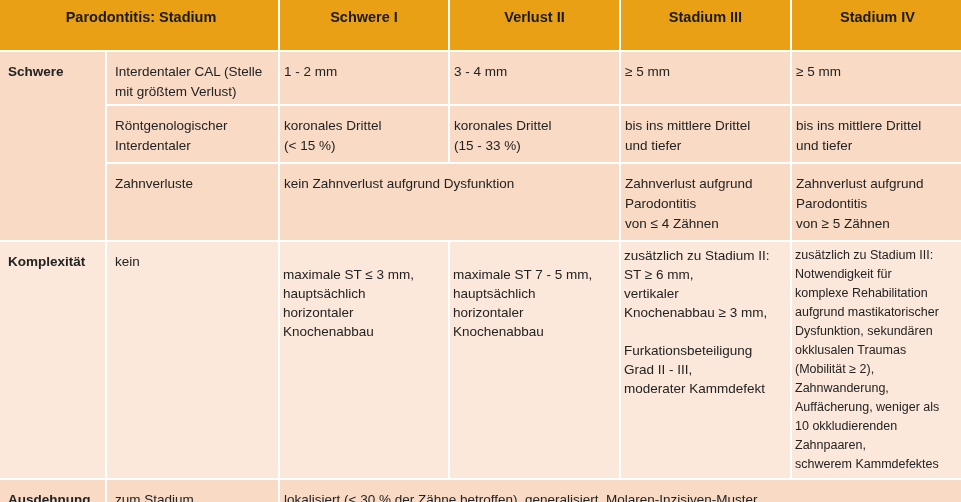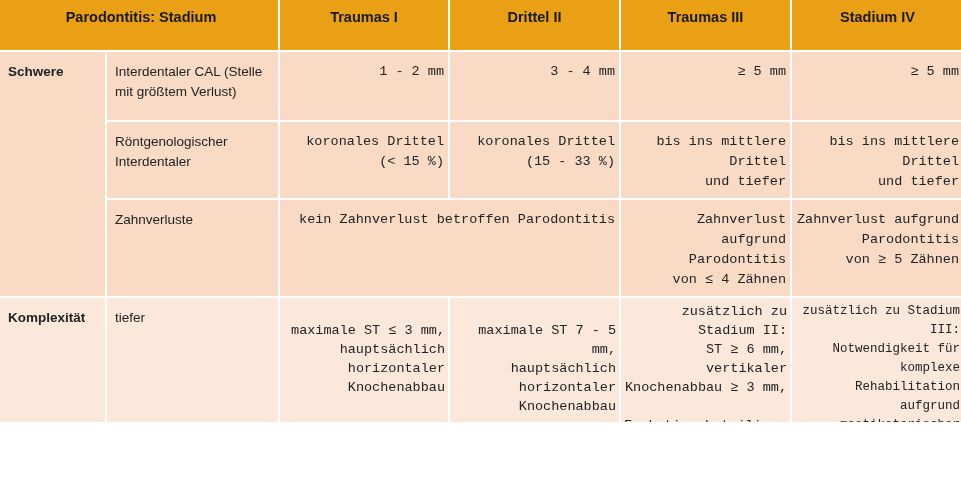--- a/index.html
+++ b/index.html
@@ -10,21 +10,21 @@
     --text: #232323;
   }
   * { margin: 0; padding: 0; box-sizing: border-box; }
   html, body { background: #fff; }
   body {
     font-family: "Liberation Sans", "DejaVu Sans", sans-serif;
     color: var(--text);
   }
   .wrap {
     width: 961px;
-    height: 422px;
+    height: 502px;
     overflow: hidden;
     position: relative;
   }
   table {
     table-layout: fixed;
     border-collapse: collapse;
     width: 965px;
     height: 506px;
     margin: -2px; 
   }
@@ -61,23 +61,23 @@
   tr.row-toothloss { height: 65px; }
   tr.row-complex   { height: 233px; }
   tr.row-extent    { height: 54px; }
   td.label {
     font-weight: bold;
     text-align: left;
     padding: 10px 3px 6px 8px;
   }
   td.crit {
     text-align: left;
-    padding: 10px 2px 18px 8px;
+    padding: 10px 2px 2px 8px;
   }
-  td.val { text-align: right; padding-top: 10px; font-family: Liberation Mono, monospace; }
+  td.val { text-align: left; padding-top: 10px; }
   tr.row-complex td.val {
     line-height: 19px;
     padding: 4px 3px;
   }
   td.cell-complex-s4 {
     font-size: 12.5px;
     line-height: 18.5px;
     padding-top: 3px;
   }
   td.span-all { padding-top: 10px; }
@@ -92,23 +92,23 @@
       <col class="c-crit">
       <col class="c-s1">
       <col class="c-s2">
       <col class="c-s3">
       <col class="c-s4">
     </colgroup>
 
     <tbody>
         <tr class="header-row">
       <th class="title-cell" colspan="2">Parodontitis: Stadium</th>
-      <th>Traumas I</th>
-      <th>Drittel II</th>
-      <th>Traumas III</th>
+      <th>Schwere I</th>
+      <th>Verlust II</th>
+      <th>Stadium III</th>
       <th>Stadium IV</th>
     </tr>
 
     <tr class="band-dark row-cal">
       <td class="label" rowspan="3">Schwere</td>
       <td class="crit">Interdentaler CAL (Stelle
 mit größtem Verlust)</td>
       <td class="val">1 - 2 mm</td>
       <td class="val">3 - 4 mm</td>
       <td class="val">≥ 5 mm</td>
@@ -123,32 +123,32 @@
       <td class="val">koronales Drittel
 (15 - 33 %)</td>
       <td class="val">bis ins mittlere Drittel
 und tiefer</td>
       <td class="val">bis ins mittlere Drittel
 und tiefer</td>
     </tr>
 
     <tr class="band-dark row-toothloss">
       <td class="crit">Zahnverluste</td>
-      <td class="val" colspan="2">kein Zahnverlust betroffen Parodontitis</td>
+      <td class="val" colspan="2">kein Zahnverlust aufgrund Dysfunktion</td>
       <td class="val">Zahnverlust aufgrund
 Parodontitis
 von ≤ 4 Zähnen</td>
       <td class="val">Zahnverlust aufgrund
 Parodontitis
 von ≥ 5 Zähnen</td>
     </tr>
 
     <tr class="band-light row-complex">
       <td class="label">Komplexität</td>
-      <td class="crit">tiefer</td>
+      <td class="crit">kein</td>
       <td class="val">
 maximale ST ≤ 3 mm,
 hauptsächlich
 horizontaler
 Knochenabbau</td>
       <td class="val">
 maximale ST 7 - 5 mm,
 hauptsächlich
 horizontaler
 Knochenabbau</td>

